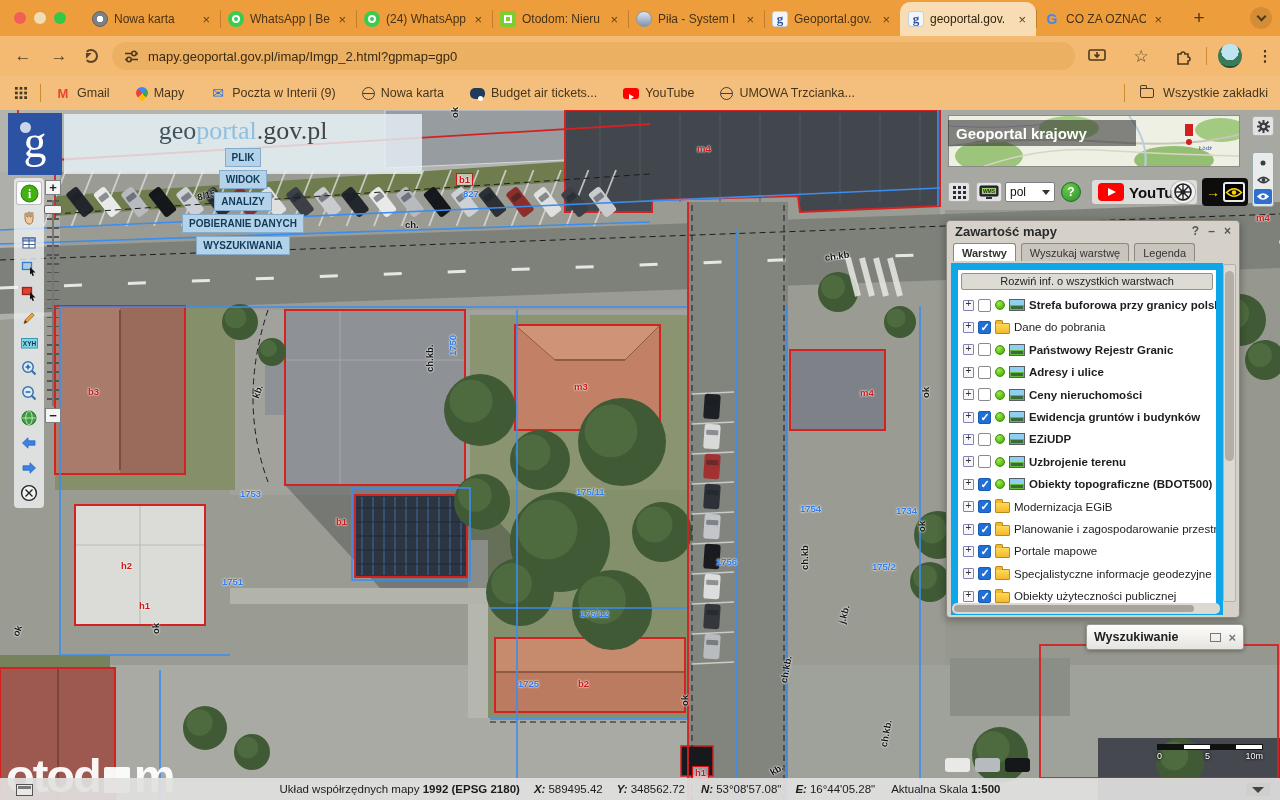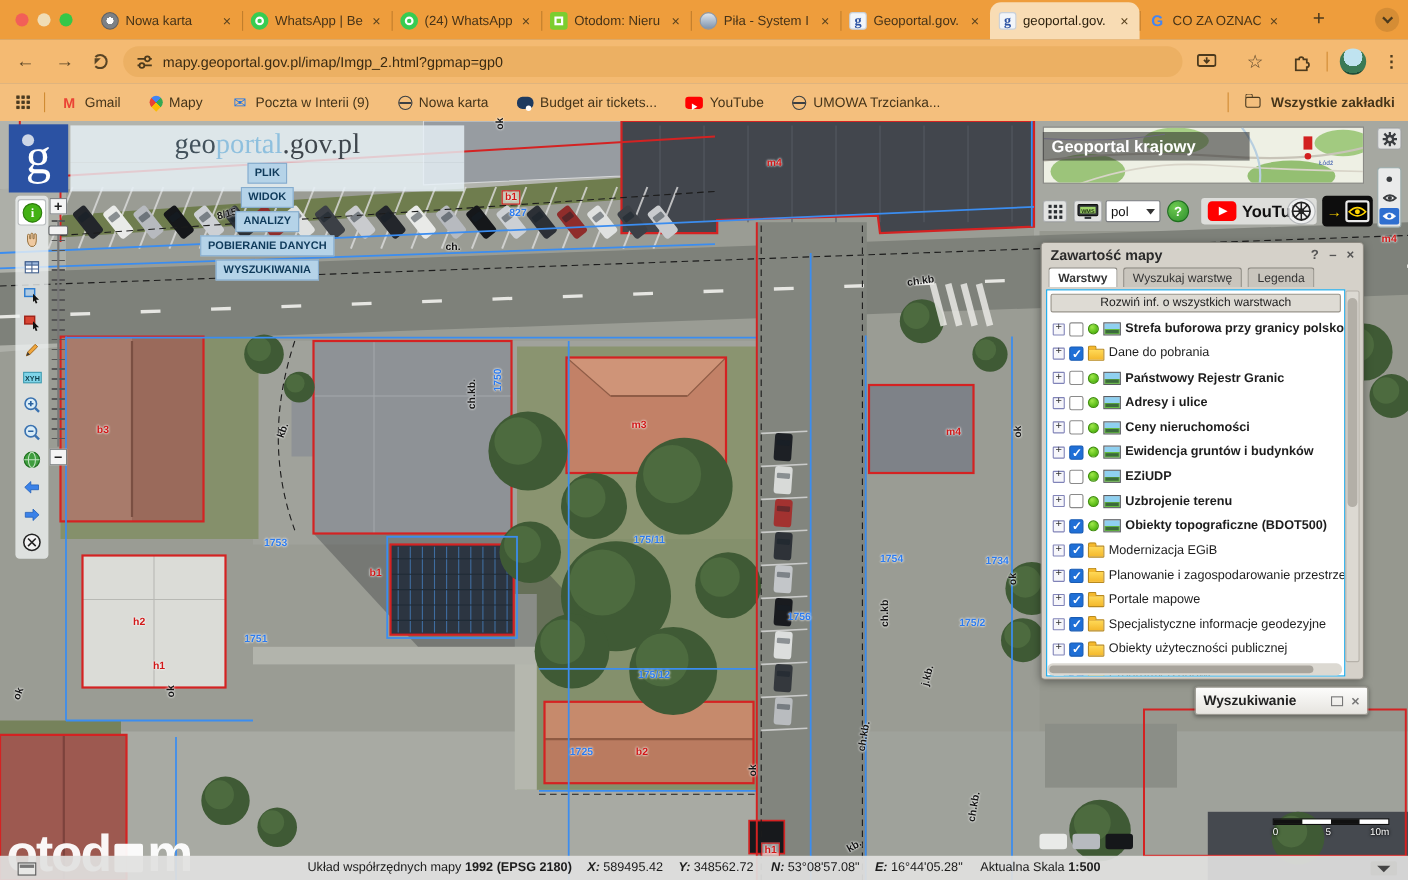--- a/index.html
+++ b/index.html
@@ -51,21 +51,21 @@
   .bi-globe{width:13px;height:13px;border:1.5px solid #3c4043;border-radius:50%;background:linear-gradient(transparent 44%,#3c4043 44% 56%,transparent 56%);}
   .bi-cloud{width:15px;height:11px;background:#1e3a5f;border-radius:5px;}
   .bi-cloud::after{content:"";position:absolute;width:5px;height:5px;border-radius:50%;background:#fff;left:8px;top:8px;}
   .bi-youtube{width:16px;height:11px;background:#f00;border-radius:3px;}
   .bi-youtube::after{content:"";position:absolute;left:6px;top:6px;border-left:5px solid #fff;border-top:3px solid transparent;border-bottom:3px solid transparent;}
   .bi-folder{width:14px;height:10px;border:1.5px solid #4a3a20;border-radius:2px;position:relative;}
   .bi-folder::before{content:"";position:absolute;left:-1px;top:-4px;width:5px;height:3px;border:1.5px solid #4a3a20;border-bottom:none;border-radius:2px 2px 0 0;}
   .appsgrid{width:14px;height:14px;margin:0 12px 0 14px;background:
     radial-gradient(circle,#4a3a20 1.6px,transparent 1.8px) 0 0/33.3% 33.3%;}
   .bmsep{width:1px;height:18px;background:#d08b32;margin-right:14px;}
-  .bmright{position:absolute;right:12px;display:flex;align-items:center;gap:9px;font-weight:bold;}
+  .bmright{position:absolute;right:12px;display:flex;align-items:center;gap:9px;}
   .bmright::before{content:"";width:1px;height:18px;background:#d08b32;margin-right:6px;}
 
   
   .map{position:absolute;left:0;top:110px;width:1280px;height:690px;}
   .maplabels{position:absolute;inset:0;pointer-events:none;}
   .mlabel{position:absolute;font-size:9.5px;font-weight:bold;white-space:nowrap;text-shadow:0 0 2px rgba(255,255,255,.9),0 0 2px rgba(255,255,255,.9);transform-origin:left top;}
   .mlabel.boxed{border:1px solid #d01818;background:rgba(255,255,255,.55);padding:0 2px;}
 
   
   .gplogo{position:absolute;left:8px;top:3px;width:54px;height:62px;background:#2b52a3;display:flex;align-items:center;justify-content:center;}
@@ -106,21 +106,21 @@
   .estack-item{width:18px;height:15px;display:flex;align-items:center;justify-content:center;}
   .estack-item.selblue{background:#2e6fd0;border-radius:2px;}
 
   
   .lpanel{position:absolute;left:946px;top:110px;width:294px;height:398px;background:#d5d1c9;border:1px solid #8b8880;border-radius:4px;box-shadow:0 2px 8px rgba(0,0,0,.35);}
   .ptitle{position:absolute;left:8px;top:3px;font-size:13px;font-weight:bold;color:#2a2a2a;}
   .pctrl{position:absolute;top:3px;font-size:12px;font-weight:bold;color:#555;}
   .ptabs{position:absolute;left:6px;top:22px;display:flex;}
   .ptab{padding:3px 8px 2px;border:1px solid #8b8880;border-bottom:none;background:#c9c5bd;font-size:11px;border-radius:3px 3px 0 0;margin-right:5px;color:#333;}
   .ptab.active{background:#fff;font-weight:bold;}
-  .pcontent{position:absolute;left:4px;top:42px;width:272px;height:352px;background:#fff;border:1px solid #0ea5e9;overflow:hidden;}
+  .pcontent{position:absolute;left:4px;top:42px;width:272px;height:352px;background:#fff;border:7px solid #0ea5e9;overflow:hidden;}
   .expandbtn{position:absolute;left:3px;top:3px;right:3px;height:17px;background:#dedbd4;border:1px solid #979289;border-radius:2px;font-size:11px;color:#222;text-align:center;line-height:15px;}
   .lrow{position:absolute;left:2px;right:0;height:22px;display:flex;align-items:center;gap:4px;padding-left:3px;overflow:hidden;white-space:nowrap;}
   .lrow .lab{font-size:11.5px;color:#1d1d1d;}
   .lrow .lab.b{font-weight:bold;}
   .pb{width:11px;height:11px;border:1px solid #8083b8;background:#f6f6fa;flex:none;position:relative;border-radius:1px;}
   .pb::after{content:"+";position:absolute;left:1.5px;top:-2.5px;font-size:10px;color:#333;}
   .cb{width:13px;height:13px;border:1px solid #8a8a8a;background:#fff;border-radius:2px;flex:none;position:relative;}
   .cb.on{background:#1f6fd6;border-color:#1a5cb4;}
   .cb.on::after{content:"✓";position:absolute;left:1.5px;top:-1px;color:#fff;font-size:11px;font-weight:bold;}
   .gd{width:10px;height:10px;border-radius:50%;background:radial-gradient(circle at 35% 30%,#9fe84a,#56b914 70%);border:1px solid #3f8d0c;flex:none;}

